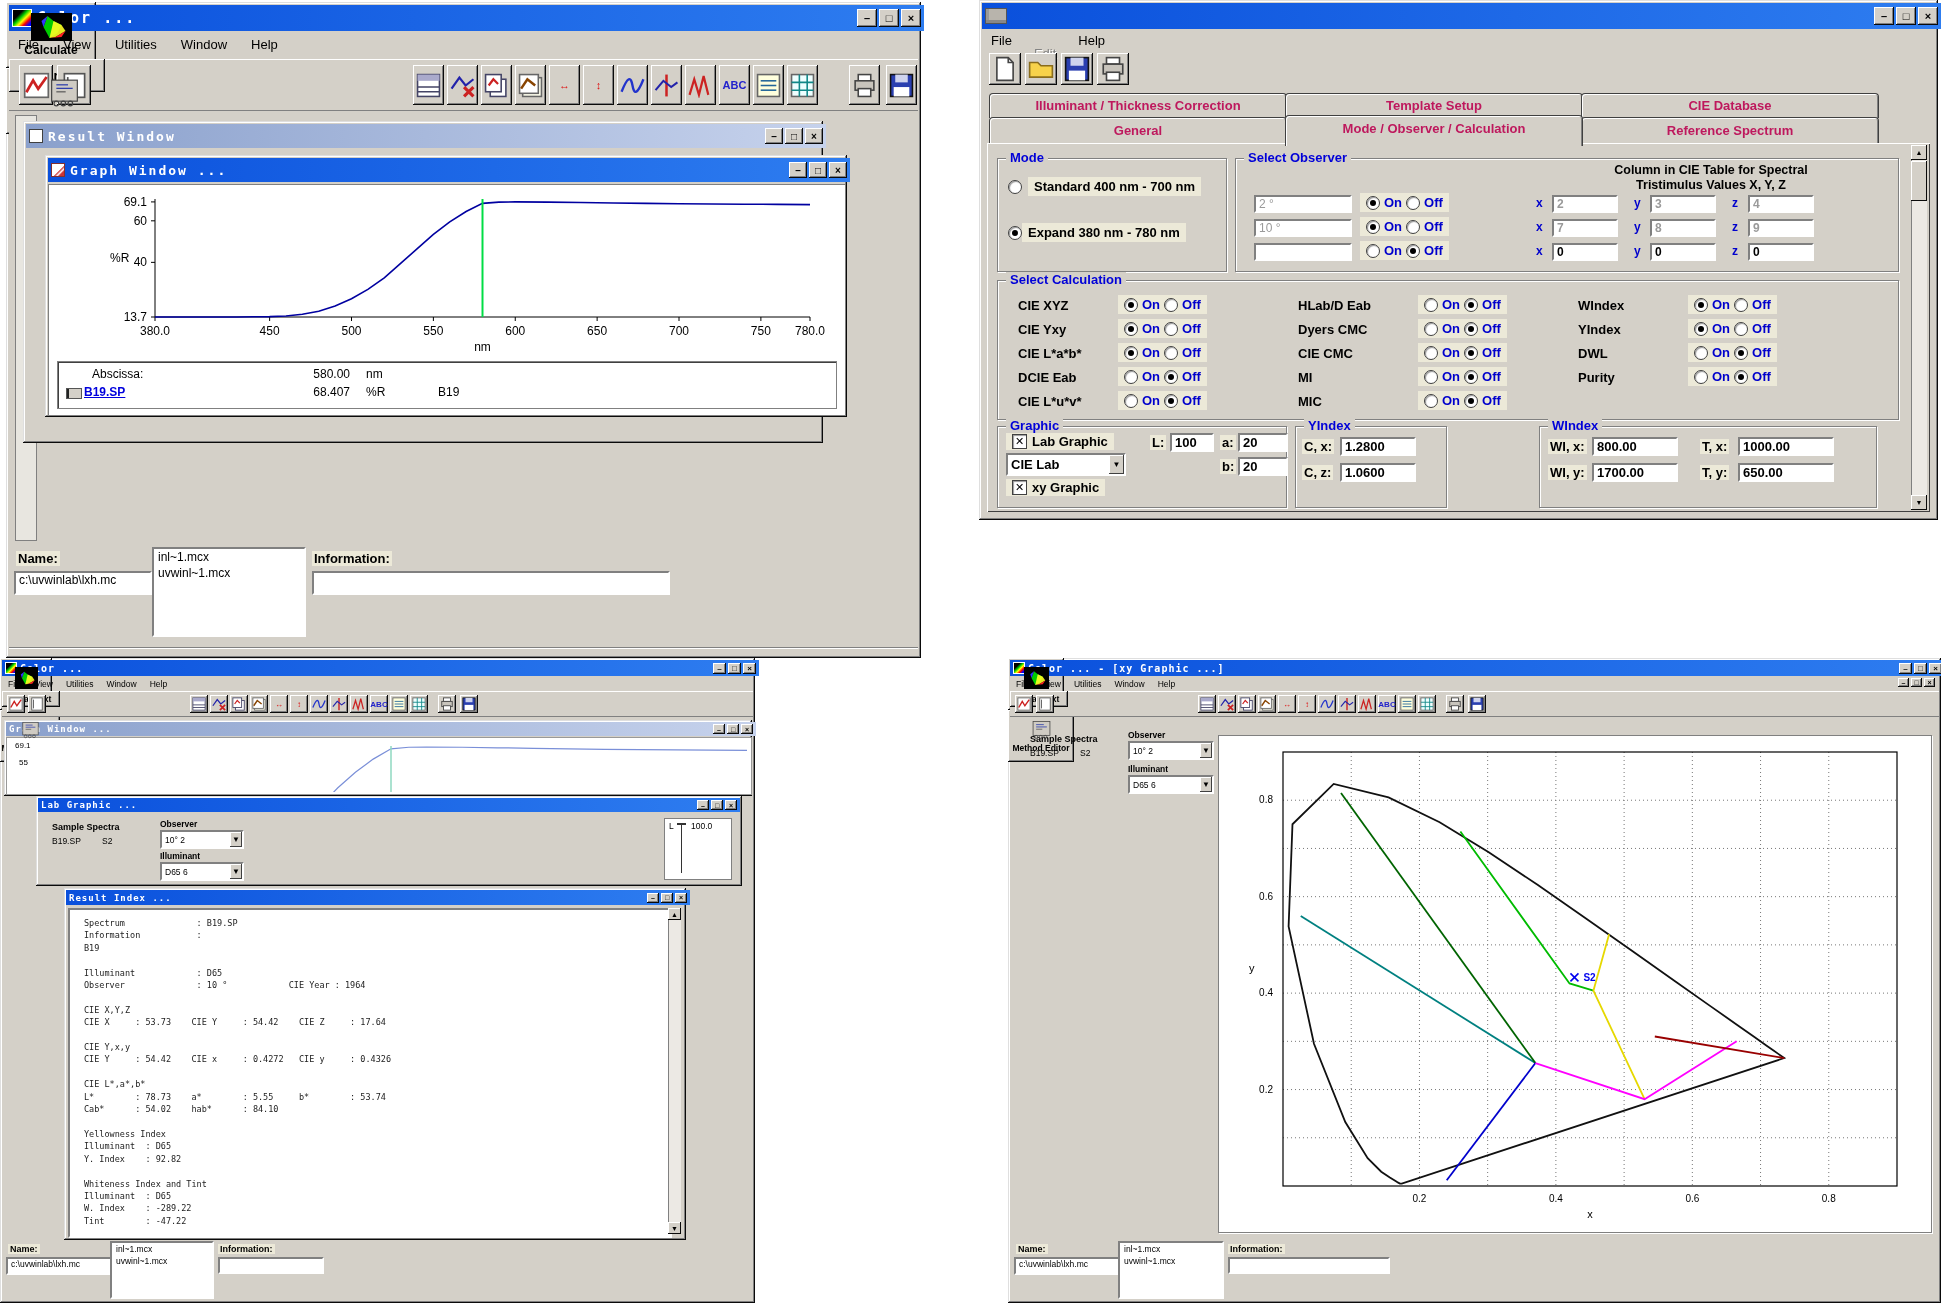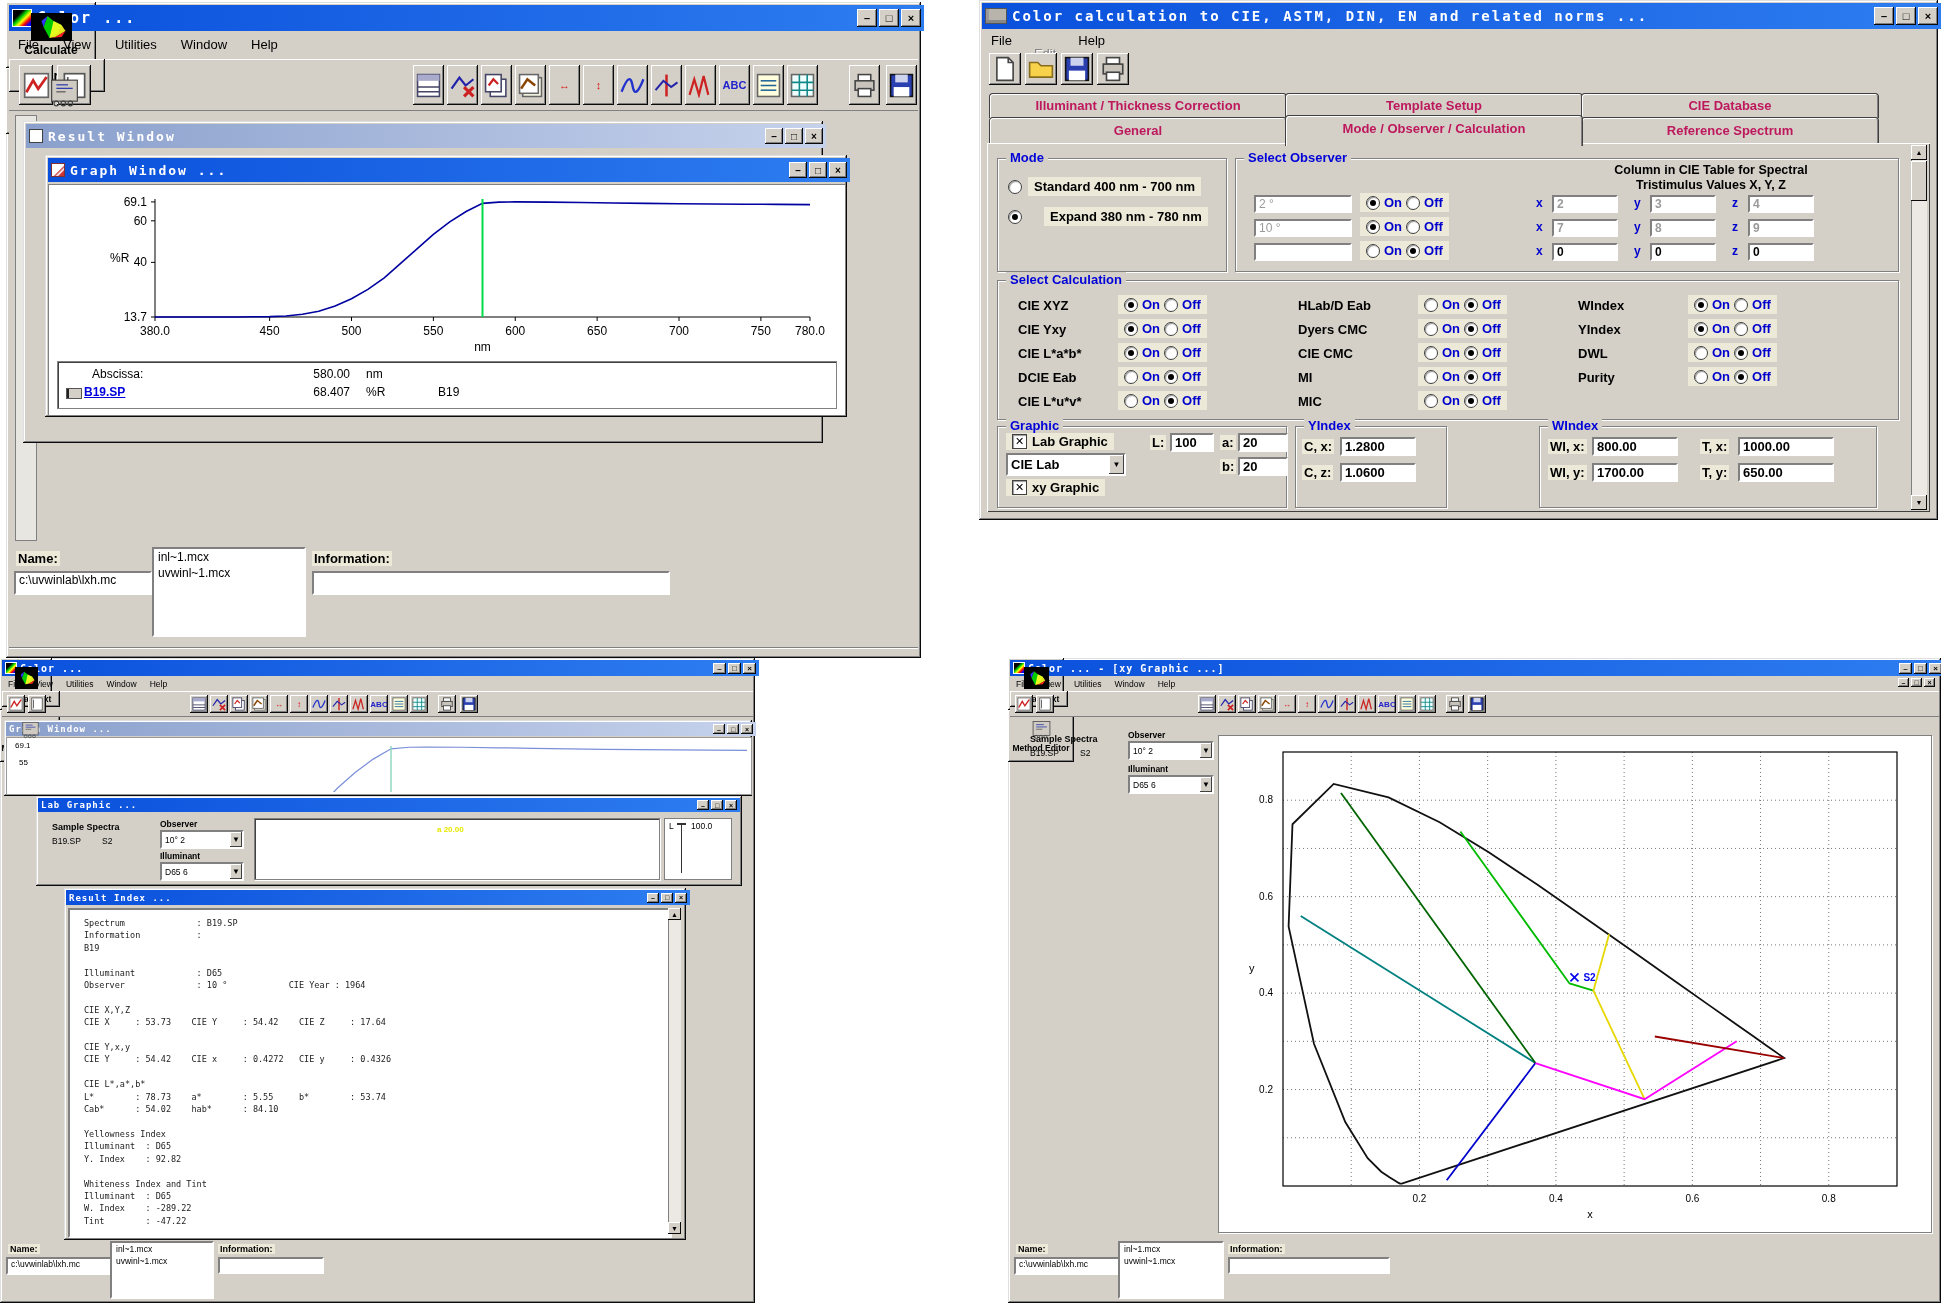--- a/index.html
+++ b/index.html
@@ -283,21 +283,20 @@
             <circle cx="20" cy="21" r="2" fill="none" stroke="#444"></circle>
           </svg></div>
         <span>Method Editor</span>
       </div>
     </div>
 
   <div class="win" id="win-tr" style="left:979px;top:0px;width:959px;height:520px;">
     <div class="tbar grad-active" style="left:3px;top:3px;width:953px;height:26px;">
       <span style="width:20px;height:14px;background:#b8b4ac;border:1px solid #555;flex:none;display:inline-block;
                    box-shadow:inset 0 -3px #888,inset 3px 0 #999;"></span>
-      <span class="tbar-txt" style="font-size:14px;">Color calculation to CIE, ASTM, DIN, EN and related norms ...</span>
       <span class="winbtns" id="tr-btns">
           <span class="wbtn" style="width: 20px; height: 18px; font-size: 11px;">–</span>
           <span class="wbtn" style="width: 20px; height: 18px; font-size: 11px;">□</span>
           <span class="wbtn" style="width: 20px; height: 18px; font-size: 11px;">×</span>
         </span>
     </div>
     <div class="menubar" id="tr-menu" style="left:12px;top:33px;gap:22px;font-size:13px;">
         <span class="menu-item">File</span>
         <span class="menu-item dis">Edit</span>
         <span class="menu-item">Help</span>
@@ -347,21 +346,21 @@
       <div class="abs" style="left:0;top:16px;width:16px;height:40px;background:#d4d0c8;box-shadow:inset -1px -1px #0a0a0a,inset 1px 1px #fff;"></div>
     </div>
 
     <div class="gbox" style="left:18px;top:158px;width:228px;height:112px;">
       <span class="gcap" style="font-size:13px;">Mode</span>
       <div id="tr-mode-opts">
           <div style="position: absolute; left: 10px; top: 18px; display: flex; align-items: center; gap: 6px;">
             <span class="rb"></span>
             <span style="background: rgb(236, 233, 216); font: bold 13px &quot;Liberation Sans&quot;, sans-serif; padding: 2px 6px; white-space: nowrap;">Standard 400 nm - 700 nm</span>
           </div>
-          <div style="position: absolute; left: 10px; top: 48px; display: flex; align-items: center; gap: 22px;">
+          <div style="position: absolute; left: 10px; top: 64px; display: flex; align-items: center; gap: 0;">
             <span class="rb on"></span>
             <span style="background: rgb(236, 233, 216); font: bold 13px &quot;Liberation Sans&quot;, sans-serif; padding: 2px 6px; white-space: nowrap;">Expand  380 nm - 780 nm</span>
           </div>
         </div>
     </div>
 
     <div class="gbox" style="left:256px;top:158px;width:662px;height:112px;">
       <span class="gcap" style="font-size:13px;">Select Observer</span>
       <span class="lbl" style="left:300px;top:4px;width:350px;text-align:center;font-weight:bold;font-size:12.5px;">Column in CIE Table for Spectral</span>
       <span class="lbl" style="left:300px;top:19px;width:350px;text-align:center;font-weight:bold;font-size:12.5px;">Tristimulus Values X, Y, Z</span>
@@ -704,23 +703,20 @@
       <span class="lbl" style="left:66px;top:40px;font-size:8.5px;">S2</span>
       <span class="lbl" style="left:124px;top:23px;font-size:8.5px;font-weight:bold;">Observer</span>
       <div class="ddbox" style="left:124px;top:34px;width:80px;height:15px;font-size:8.5px;">
         <span class="ddtxt">10° 2</span>
         <span class="ddbtn" style="width:12px;">▼</span>
       </div>
       <span class="lbl" style="left:124px;top:55px;font-size:8.5px;font-weight:bold;">Illuminant</span>
       <div class="ddbox" style="left:124px;top:66px;width:80px;height:15px;font-size:8.5px;">
         <span class="ddtxt">D65 6</span>
         <span class="ddbtn" style="width:12px;">▼</span>
-      </div>
-      <div class="sunken2 abs" style="left:218px;top:22px;width:404px;height:60px;">
-        <span class="lbl" style="left:182px;top:6px;font-size:8px;color:#e8e800;font-weight:bold;">a 20.00</span>
       </div>
       <div class="abs" style="left:628px;top:22px;width:66px;height:60px;border:1px solid #808080;background:#fff;">
         <span class="lbl" style="left:4px;top:2px;font-size:8.5px;">L</span>
         <span class="abs" style="left:16px;top:4px;width:1px;height:50px;background:#333;"></span>
         <span class="abs" style="left:12px;top:4px;width:9px;height:2px;background:#333;"></span>
         <span class="lbl" style="left:26px;top:2px;font-size:8.5px;">100.0</span>
       </div>
     </div>
 
     <div class="cwin" style="left:64px;top:230px;width:622px;height:352px;">

